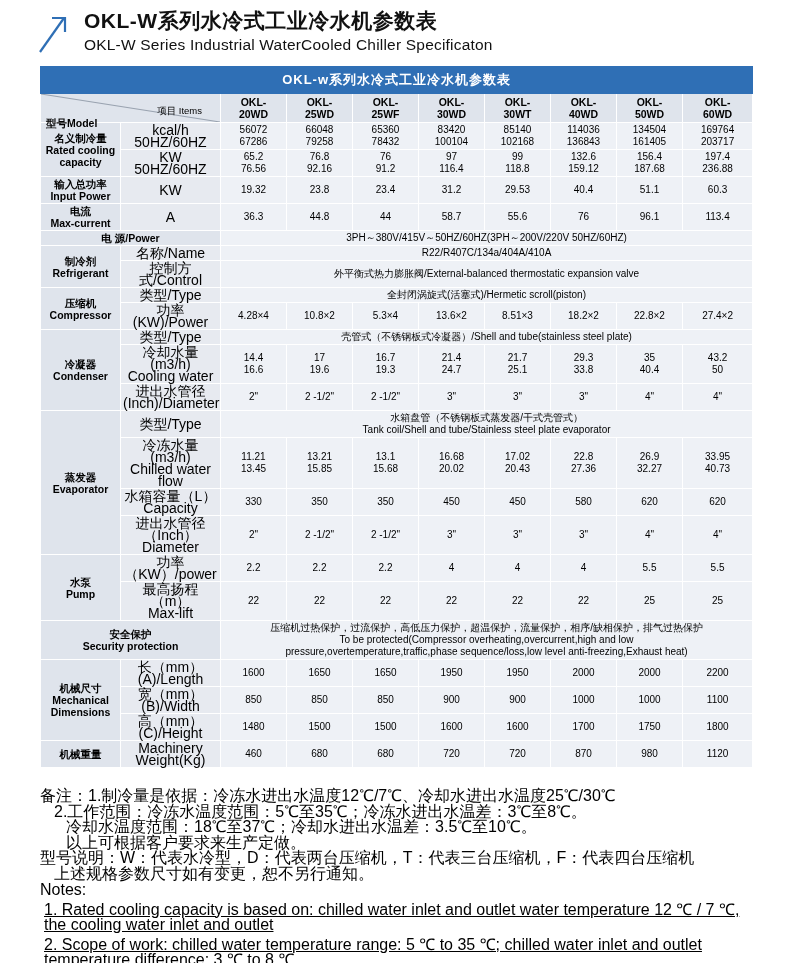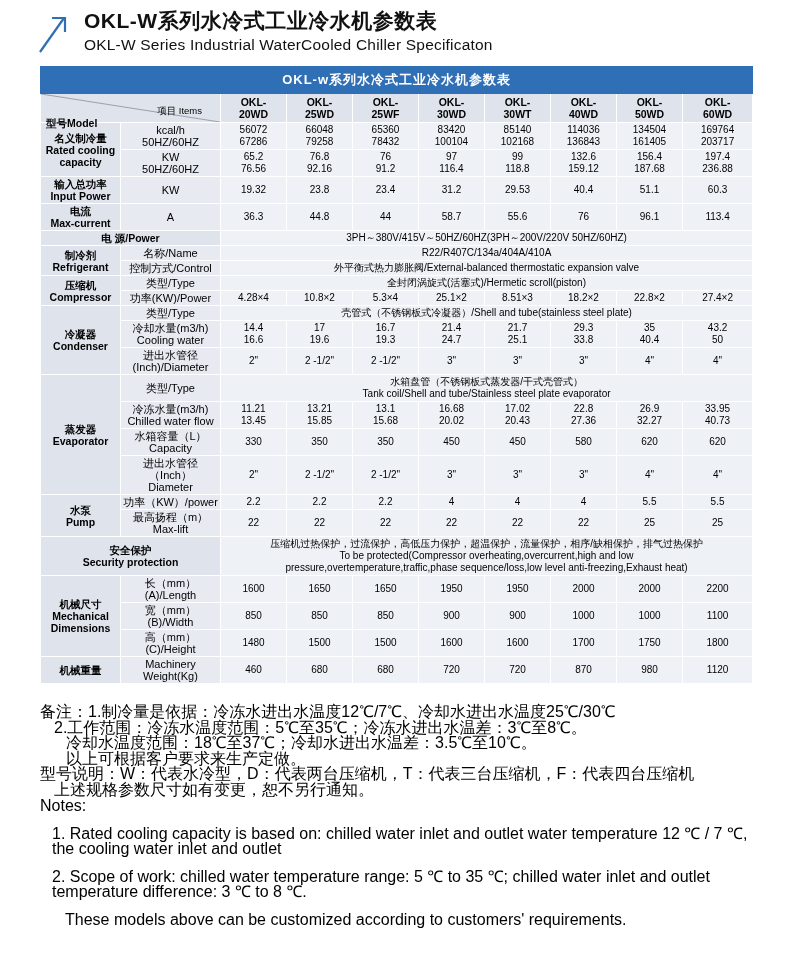--- a/index.html
+++ b/index.html
@@ -77,21 +77,21 @@
     height: 24px;
     border: 1px solid #2f6fb5 !important;
   }
   .lblcol {
     background: #dfe4ec !important;
     font-weight: bold;
     font-size: 10.5px;
   }
   .itemcol {
     background: #e7eaf0 !important;
-    font-size: 11px;
+    font-size: 14px;
   }
   .modelhead {
     background: #dfe4ec !important;
     font-weight: bold;
     font-size: 10.5px;
     height: 26px;
   }
   .slashcell {
     background: #dfe4ec !important;
     position: relative;
@@ -122,21 +122,21 @@
   .wide-text { font-size: 10px; }
   .notes {
     padding: 20px 20px 0 40px;
     font-size: 16px;
     line-height: 15.5px;
   }
   .notes .cn-line { margin: 0; }
   .notes .indent1 { padding-left: 14px; }
   .notes .indent2 { padding-left: 26px; }
   .notes .en-head { margin-top: 1px; }
-  .notes .en-line { margin: 12px; }
+  .notes .en-line { margin: 4px; text-decoration: underline; }
   .notes .en-indent { padding-left: 13px; }
 </style>
 </head>
 <body>
 
 <div class="page">
 
   <div class="header">
     <div class="logo">
       <svg viewBox="0 0 44 44" width="44" height="44">
@@ -371,21 +371,21 @@
             <td class="two-line">
               <div>4.28×4</div>
             </td>
             <td class="two-line">
               <div>10.8×2</div>
             </td>
             <td class="two-line">
               <div>5.3×4</div>
             </td>
             <td class="two-line">
-              <div>25.1×2</div>
+              <div>13.6×2</div>
             </td>
             <td class="two-line">
               <div>8.51×3</div>
             </td>
             <td class="two-line">
               <div>18.2×2</div>
             </td>
             <td class="two-line">
               <div>22.8×2</div>
             </td>

